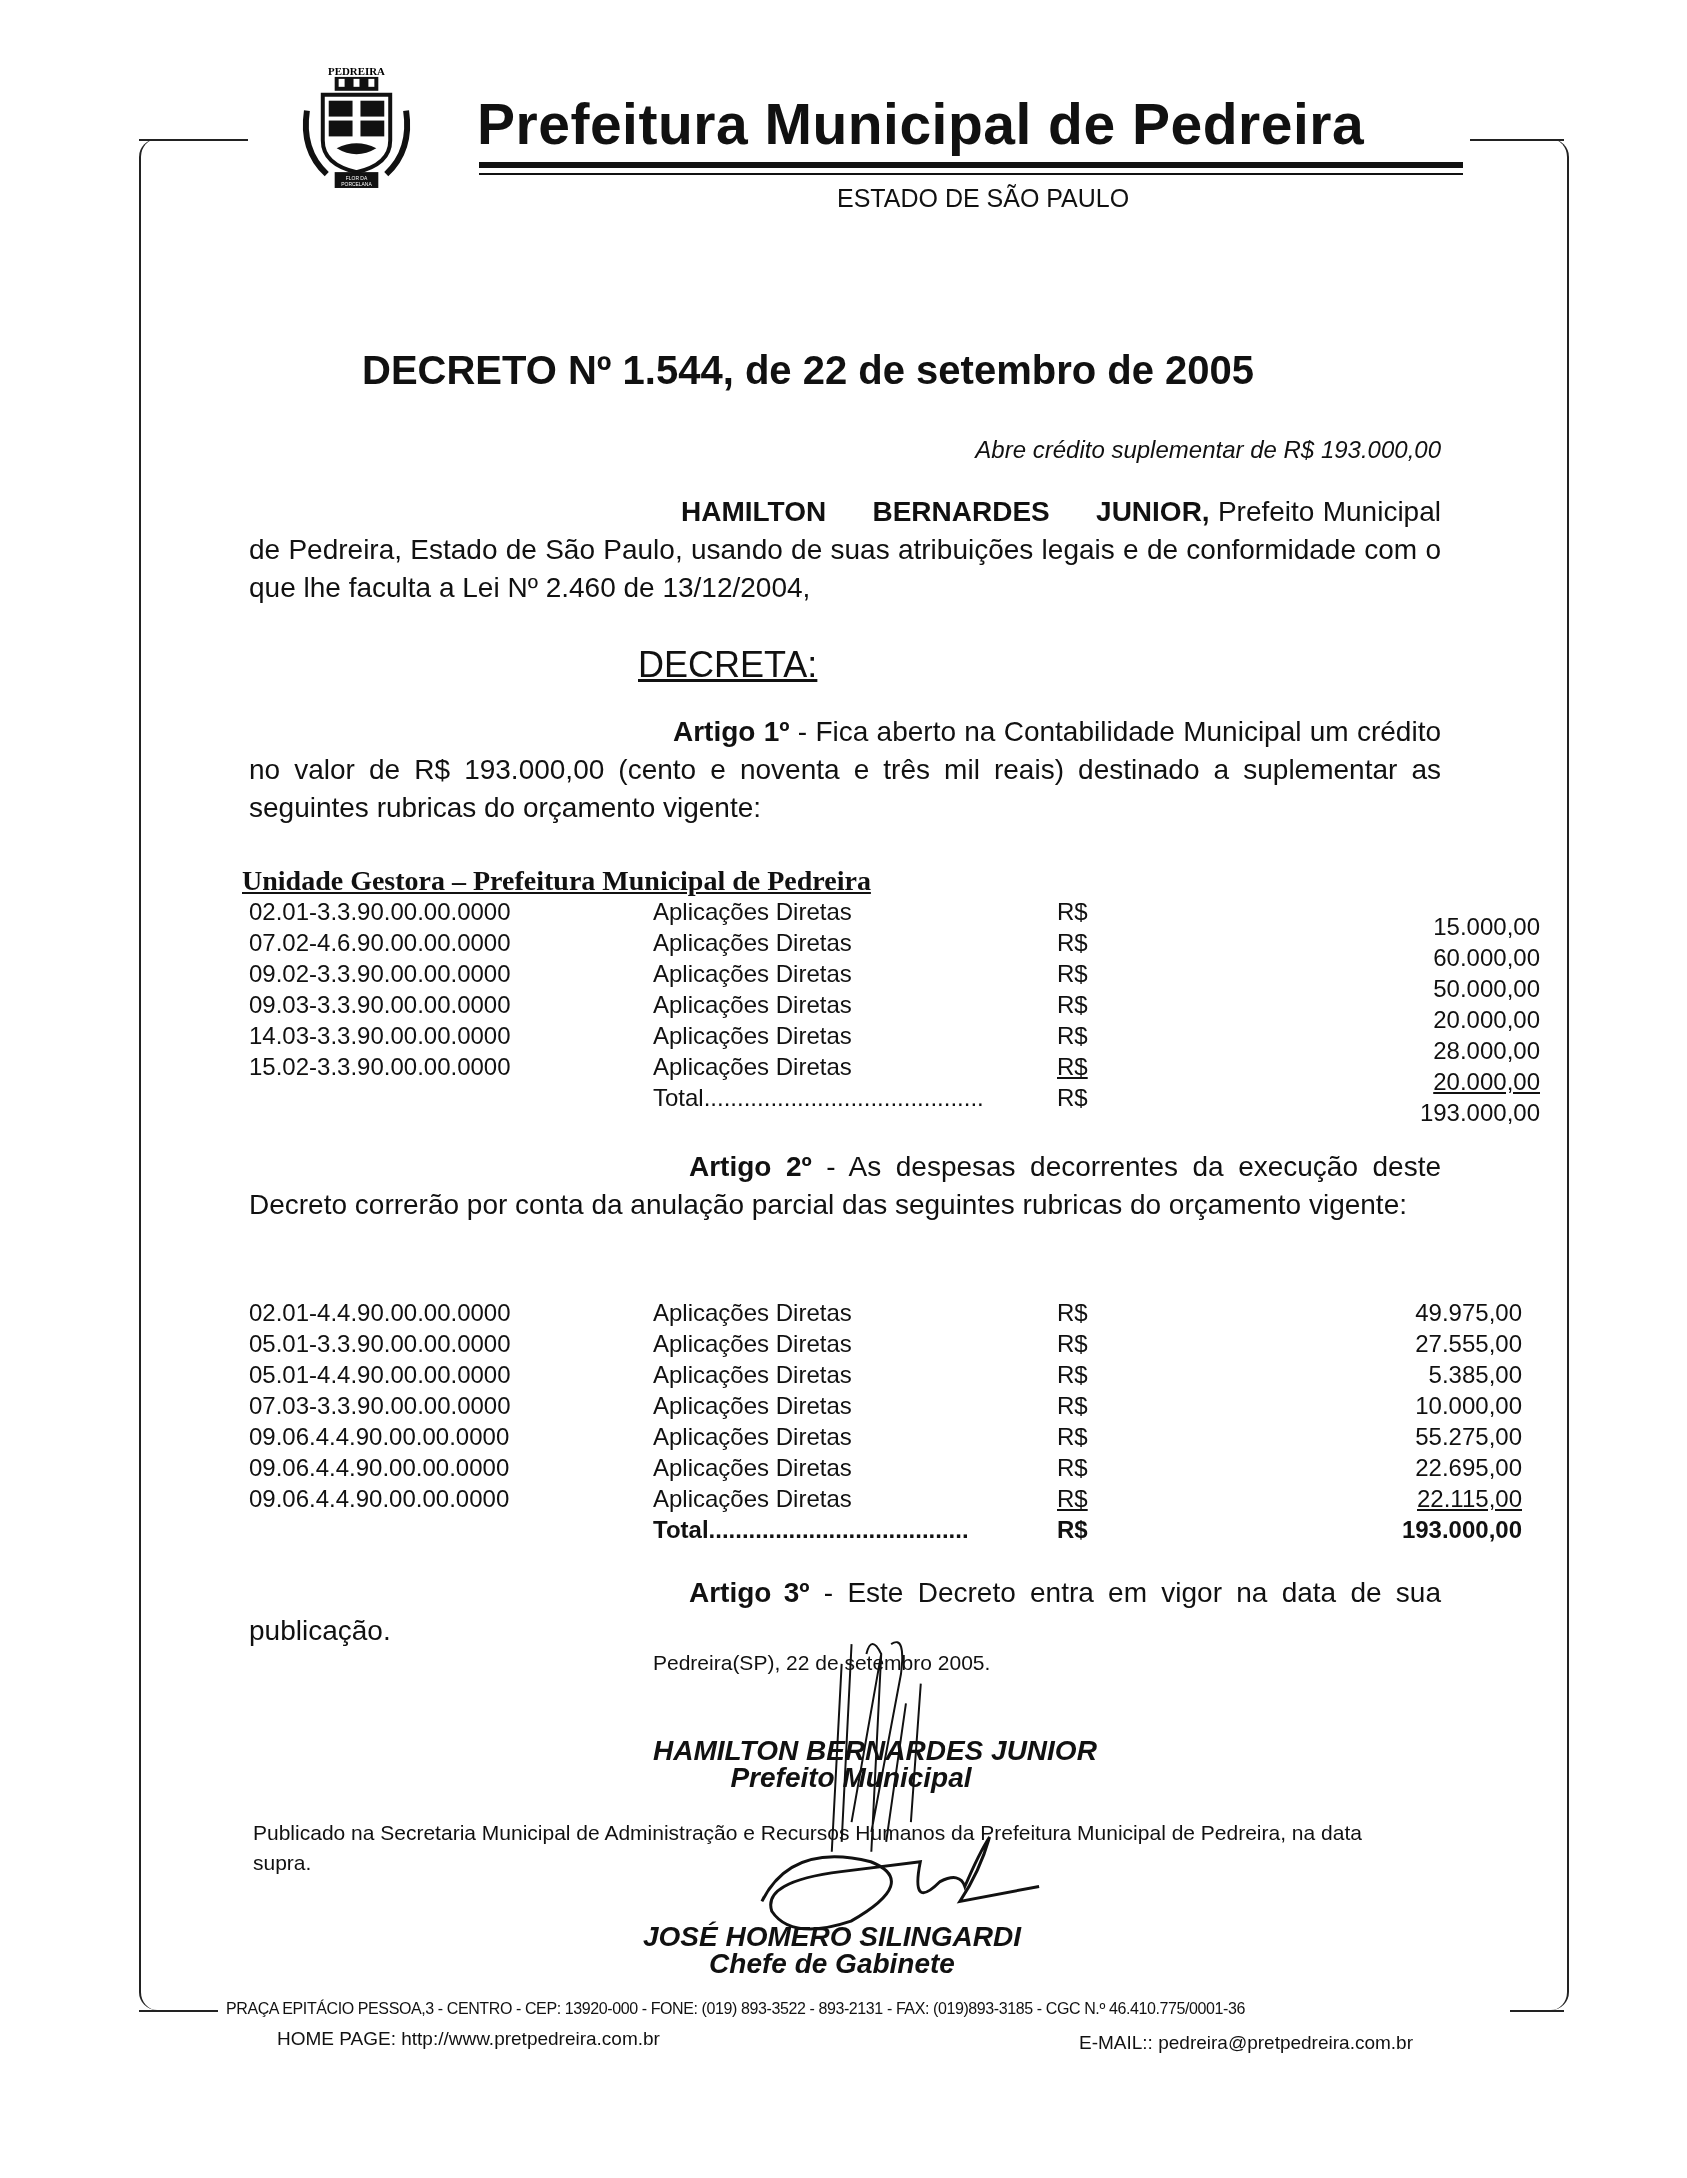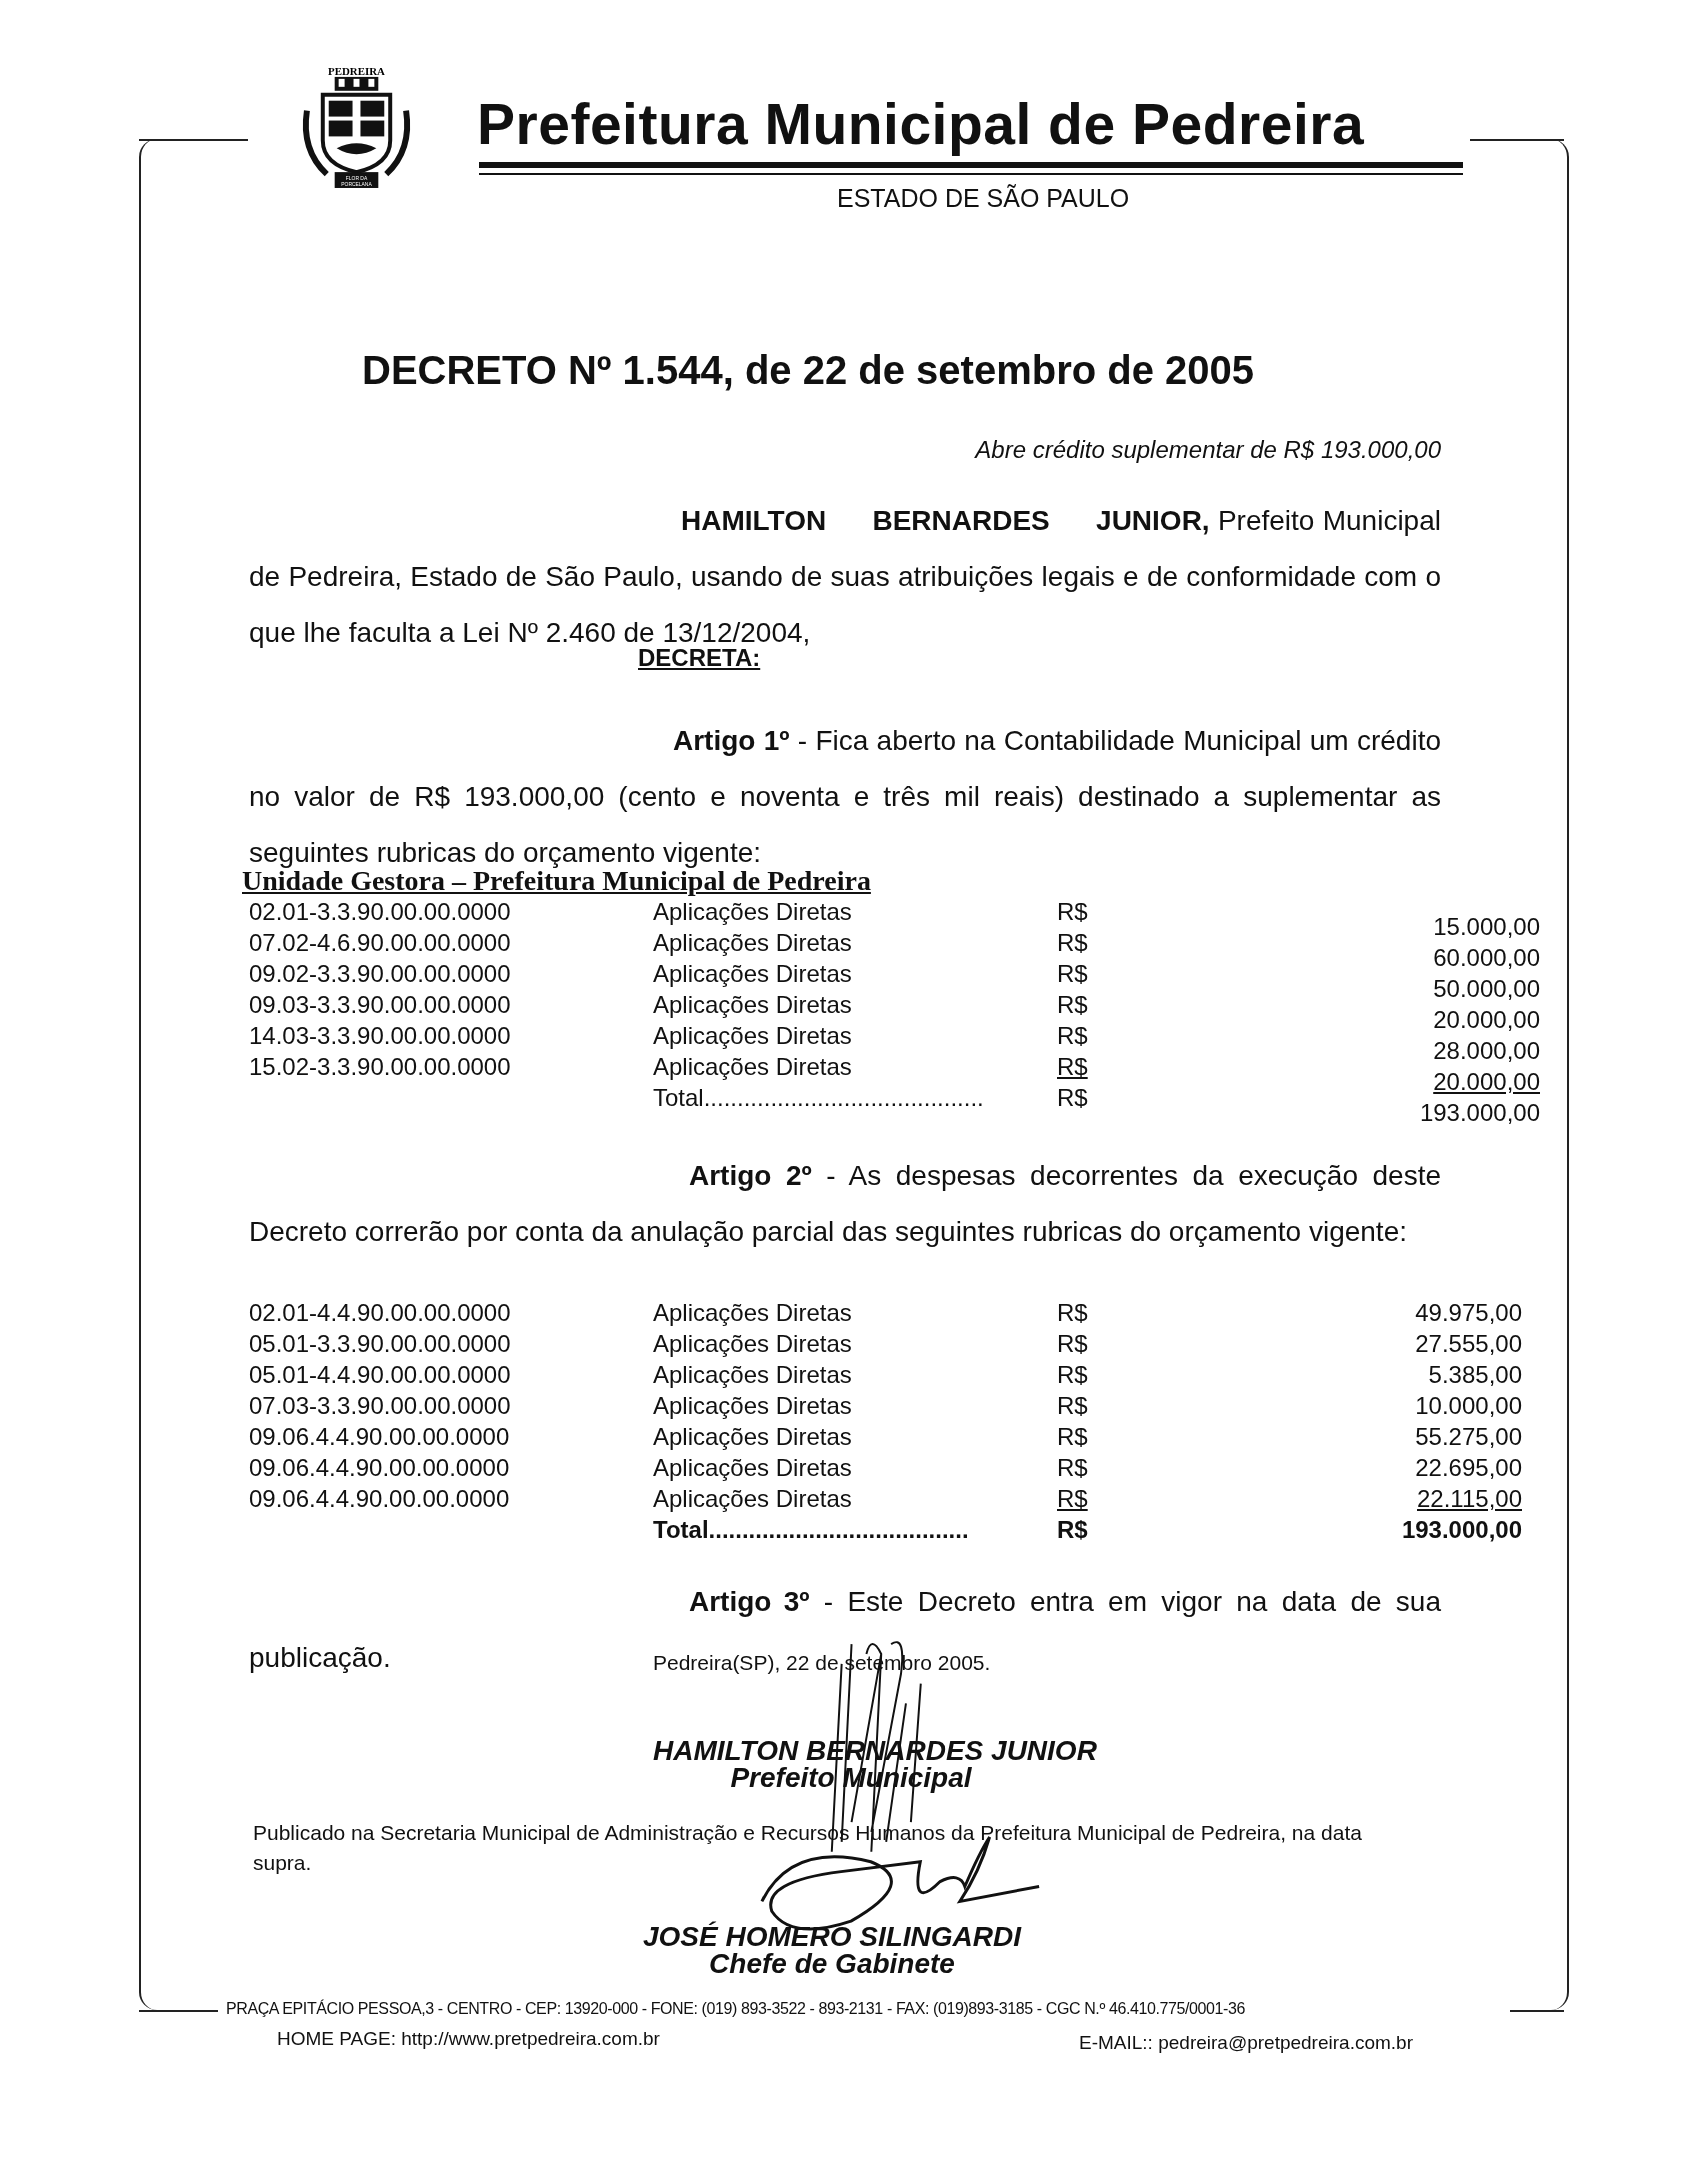--- a/index.html
+++ b/index.html
@@ -29,26 +29,26 @@
   .header-sub {
     position: absolute; left: 837px; top: 184px; font-size: 25px; white-space: nowrap;
   }
   .decree-title {
     position: absolute; left: 362px; top: 348px; font-size: 40px; font-weight: bold; white-space: nowrap;
   }
   .ementa {
     position: absolute; right: 246px; top: 436px; font-size: 24px; font-style: italic; white-space: nowrap;
   }
   .para {
-    position: absolute; left: 249px; width: 1192px; font-size: 28px; line-height: 56px;
+    position: absolute; left: 249px; width: 1192px; font-size: 28px; line-height: 38px;
     text-align: justify;
   }
   .b { font-weight: bold; }
   .decreta {
-    position: absolute; left: 638px; top: 644px; font-size: 24px; font-weight: bold; text-decoration: underline;
+    position: absolute; left: 638px; top: 644px; font-size: 36px; font-weight: normal; text-decoration: underline;
   }
   .ug-heading {
     position: absolute; left: 242px; top: 865px; font-family: "Liberation Serif", serif;
     font-size: 28px; font-weight: bold; text-decoration: underline; white-space: nowrap;
   }
   .tbl { position: absolute; left: 249px; font-size: 24px; }
   .tbl .row { position: relative; height: 31px; white-space: nowrap; }
   .tbl .code { position: absolute; left: 0; }
   .tbl .desc { position: absolute; left: 404px; }
   .tbl .cur { position: absolute; left: 808px; }

